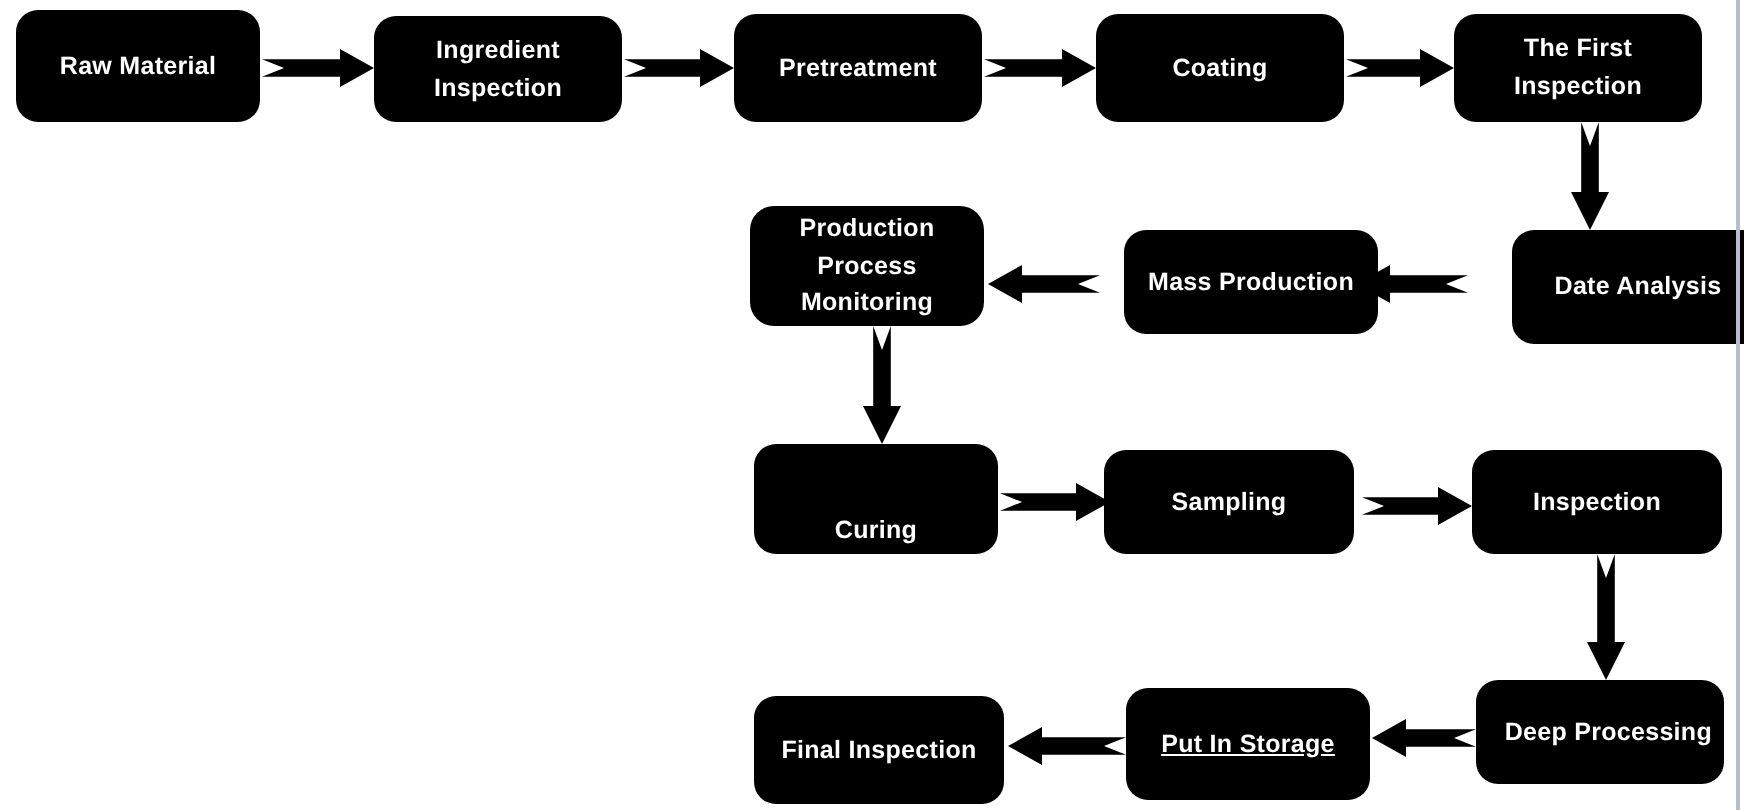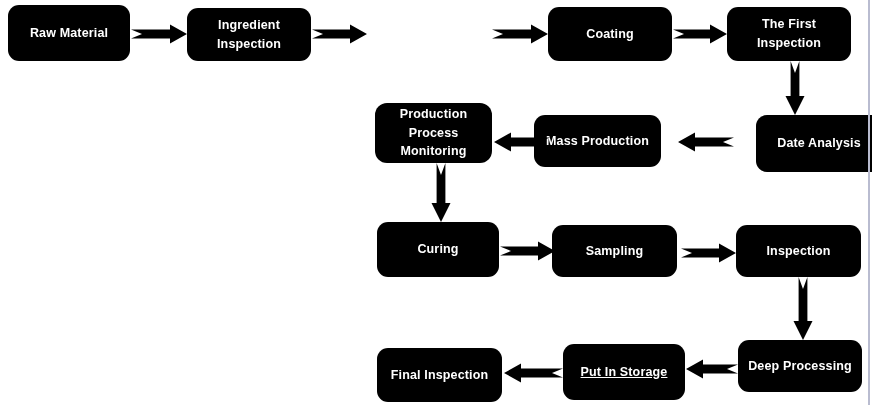--- a/index.html
+++ b/index.html
@@ -55,64 +55,69 @@
       <div>
         <span class="label">Raw Material</span>
       </div>
     </div>
     <div class="node" style="left: 187px; top: 8px; width: 124px; height: 53px;">
       <div>
         <span class="label">Ingredient</span>
         <span class="label">Inspection</span>
       </div>
     </div>
+    <div class="node" style="left: 367px; top: 7px; width: 124px; height: 54px;">
+      <div>
+        <span class="label">Pretreatment</span>
+      </div>
+    </div>
     <div class="node" style="left: 548px; top: 7px; width: 124px; height: 54px;">
       <div>
         <span class="label">Coating</span>
       </div>
     </div>
     <div class="node" style="left: 727px; top: 7px; width: 124px; height: 54px; text-align: center;">
       <div>
         <span class="label">The First</span>
         <span class="label">Inspection</span>
       </div>
     </div>
     <div class="node" style="left: 756px; top: 115px; width: 126px; height: 57px;">
       <div>
         <span class="label">Date Analysis</span>
       </div>
     </div>
-    <div class="node" style="left: 534px; top: 115px; width: 127px; height: 52px; align-items: center;">
+    <div class="node" style="left: 562px; top: 115px; width: 127px; height: 52px; align-items: center;">
       <div>
         <span class="label">Mass Production</span>
       </div>
     </div>
     <div class="node" style="left: 375px; top: 103px; width: 117px; height: 60px; border-radius: 12px;">
       <div>
         <span class="label">Production</span>
         <span class="label">Process</span>
         <span class="label">Monitoring</span>
       </div>
     </div>
-    <div class="node" style="left: 377px; top: 222px; width: 122px; height: 55px;">
+    <div class="node" style="left: 377px; top: 222px; width: 122px; height: 55px; align-items: flex-end;">
       <div>
         <span class="label">Curing</span>
       </div>
     </div>
     <div class="node" style="left: 552px; top: 225px; width: 125px; height: 52px;">
       <div>
         <span class="label">Sampling</span>
       </div>
     </div>
     <div class="node" style="left: 736px; top: 225px; width: 125px; height: 52px;">
       <div>
         <span class="label">Inspection</span>
       </div>
     </div>
-    <div class="node" style="left: 738px; top: 340px; width: 124px; height: 52px;">
+    <div class="node" style="left: 738px; top: 340px; width: 124px; height: 52px; justify-content: flex-end;">
       <div>
         <span class="label">Deep Processing</span>
       </div>
     </div>
     <div class="node" style="left: 563px; top: 344px; width: 122px; height: 56px; text-decoration: underline;">
       <div>
         <span class="label">Put In Storage</span>
       </div>
     </div>
     <div class="node" style="left: 377px; top: 348px; width: 125px; height: 54px;">

